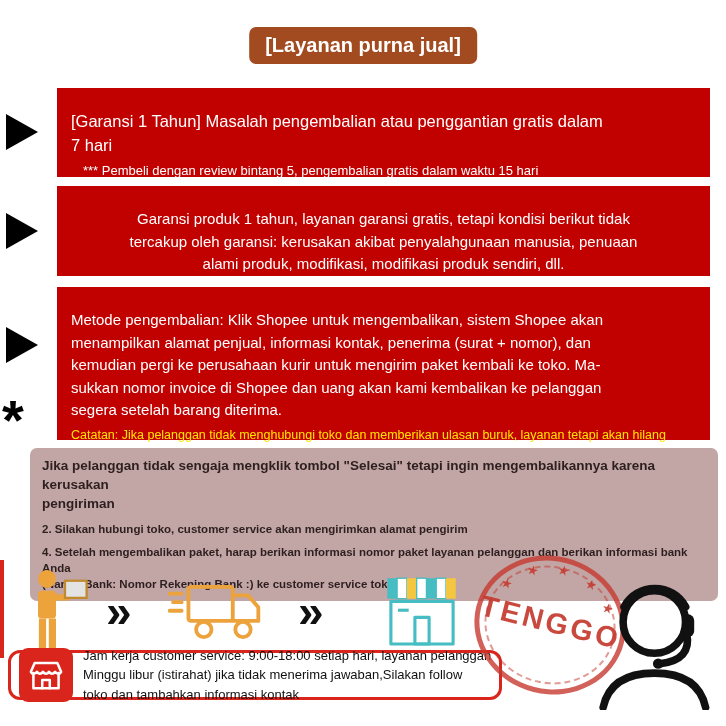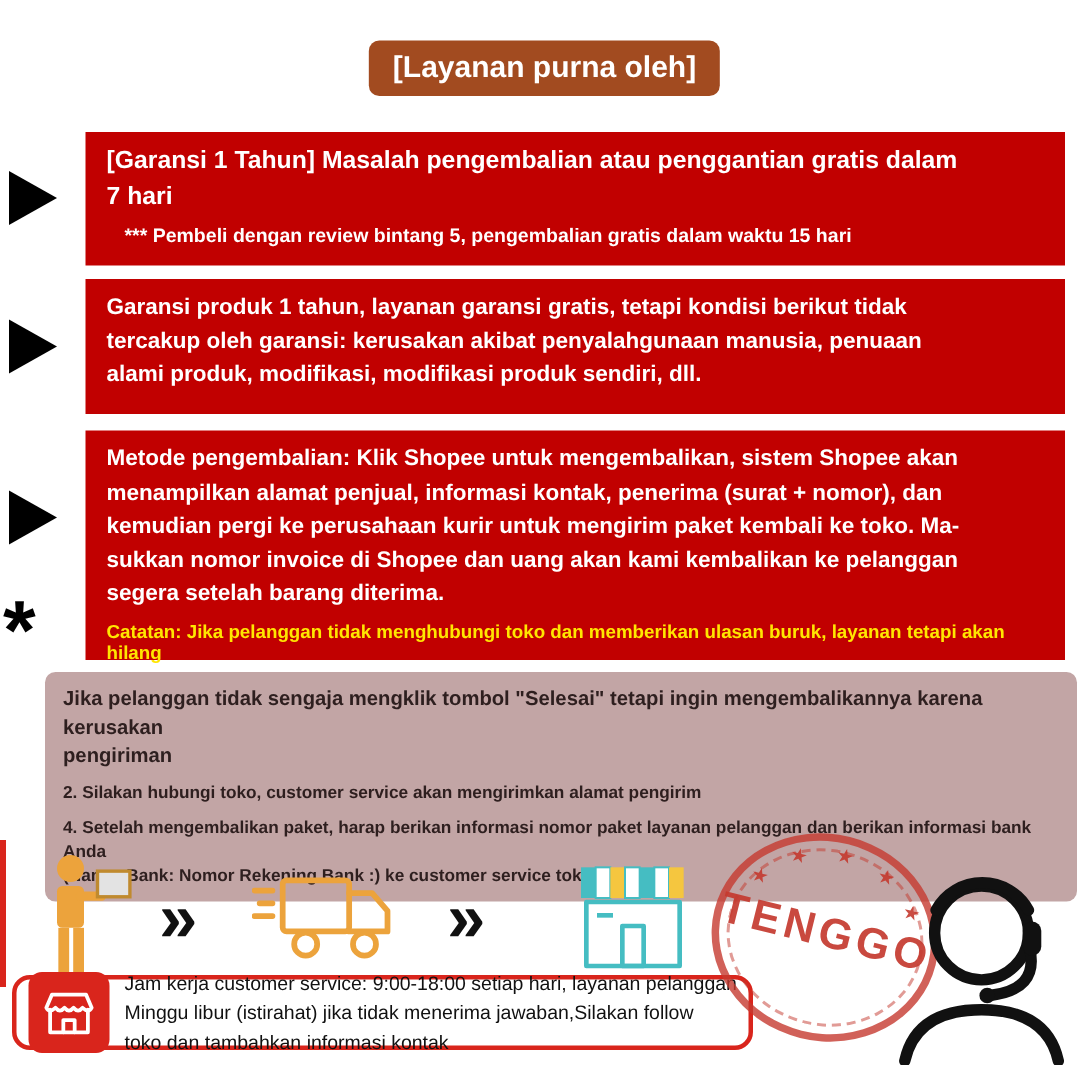--- a/index.html
+++ b/index.html
@@ -6,28 +6,28 @@
   .canvas{position:relative;width:726px;height:726px;background:#fff;overflow:hidden;
           font-family:"Liberation Sans",sans-serif;}
 
   
   .title-badge{position:absolute;top:27px;left:50%;transform:translateX(-50%);
     background:#A24B20;color:#fff;font-weight:bold;font-size:20px;
     padding:7px 16px;border-radius:7px;white-space:nowrap;}
 
   
   .banner{position:absolute;left:57px;width:653px;background:#C10000;color:#fff;
-    box-sizing:border-box;padding:8px 14px;font-weight:bold;}
+    box-sizing:border-box;padding:22px 14px;font-weight:normal;}
   .banner .heading{font-size:16.5px;line-height:1.45;white-space:pre-line;}
   .banner .btext{font-size:15px;line-height:1.5;white-space:pre-line;}
   .banner .subnote{font-size:13px;margin-top:5px;margin-left:12px;}
   .banner .ynote{font-size:12.5px;margin-top:6px;color:#FFE600;}
 
   .banner1{top:88px;height:89px;}
-  .banner2{top:186px;height:90px;}
+  .banner2{top:186px;height:90px;text-align:center;}
   .banner3{top:287px;height:153px;}
 
   
   .arrow{position:absolute;left:6px;width:0;height:0;
     border-top:18px solid transparent;border-bottom:18px solid transparent;
     border-left:32px solid #000;}
   .arrow1{top:114px;} .arrow2{top:213px;} .arrow3{top:327px;}
 
   .asterisk{position:absolute;left:2px;top:392px;font-size:56px;font-weight:bold;color:#000;line-height:1;}
 
@@ -59,21 +59,21 @@
     display:flex;align-items:center;z-index:2;}
   .footer-tile{width:54px;height:54px;background:#D9251C;border-radius:9px;margin:0 10px 0 8px;
     display:flex;align-items:center;justify-content:center;flex:0 0 auto;}
   .footer-text{font-size:13px;font-weight:500;color:#111;line-height:1.5;white-space:pre-line;}
 </style>
 </head>
 <body>
 
 <div class="canvas">
 
-  <div class="title-badge">[Layanan purna oleh]</div>
+  <div class="title-badge">[Layanan purna jual]</div>
 
   <div class="arrow arrow1"></div>
   <div class="arrow arrow2"></div>
   <div class="arrow arrow3"></div>
   <div class="asterisk">*</div>
 
   <div class="banner banner1">
     <div class="heading">[Garansi 1 Tahun] Masalah pengembalian atau penggantian gratis dalam
 7 hari</div>
     <div class="subnote">***  Pembeli dengan review bintang 5, pengembalian gratis dalam waktu 15 hari</div>

